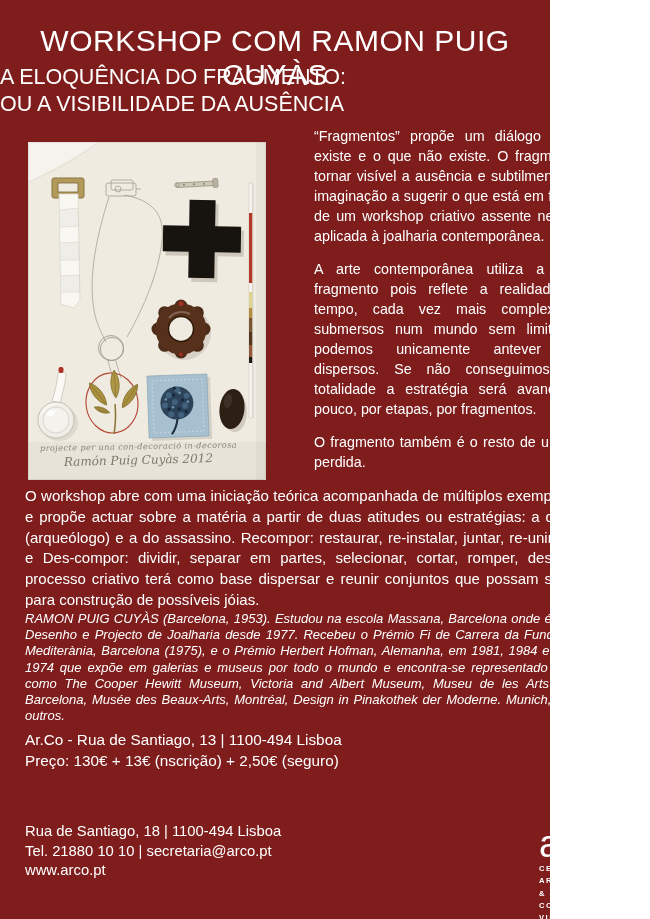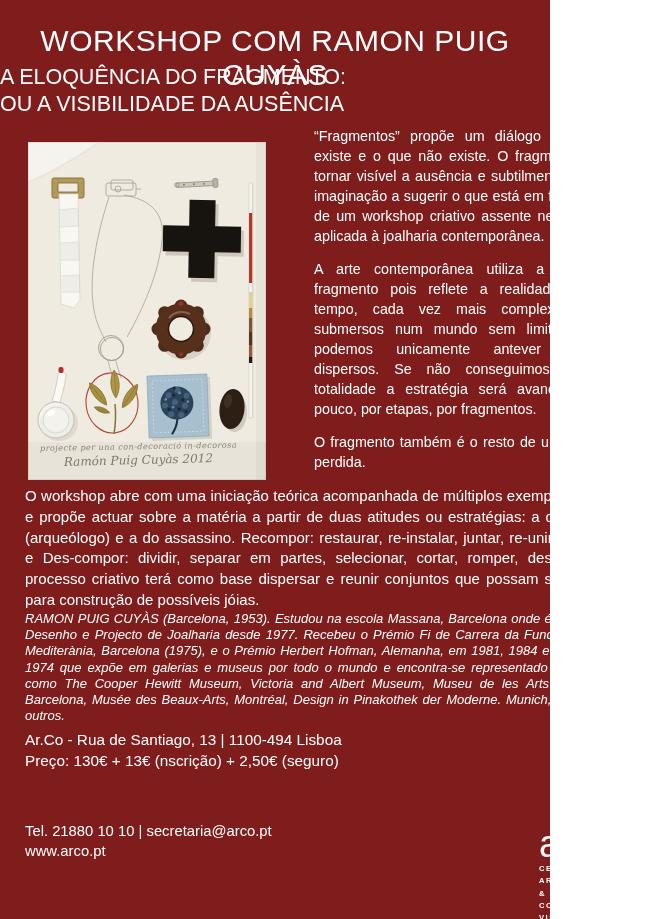--- a/index.html
+++ b/index.html
@@ -249,20 +249,21 @@
 
   <p class="bio">RAMON PUIG CUYÀS (Barcelona, 1953). Estudou na escola Massana, Barcelona onde é professor de Desenho e Projecto de Joalharia desde 1977. Recebeu o Prémio Fi de Carrera da Fundació General Mediterània, Barcelona (1975), e o Prémio Herbert Hofman, Alemanha, em 1981, 1984 e 1995. Desde 1974 que expõe em galerias e museus por todo o mundo e encontra-se representado em coleções como The Cooper Hewitt Museum, Victoria and Albert Museum, Museu de les Arts Decoratives, Barcelona, Musée des Beaux-Arts, Montréal, Design in Pinakothek der Moderne. Munich, entre muitos outros.</p>
 
   <div class="details">
     <div>Ar.Co -  Rua de Santiago, 13 | 1100-494 Lisboa</div>
     <div>Preço: 130€ + 13€ (nscrição) + 2,50€ (seguro)</div>
   </div>
 
 
   <div class="footer">
+    <div>Rua de Santiago, 18 | 1100-494 Lisboa</div>
     <div>Tel. 21880 10 10 | secretaria@arco.pt</div>
     <div>www.arco.pt</div>
   </div>
 
   <div class="logo">
     <div class="logo-name">ar.co</div>
     <div class="logo-sub first">CENTRO DE ARTE</div>
     <div class="logo-sub">&amp; COMUNICAÇÃO</div>
     <div class="logo-sub">VISUAL</div>
   </div>

